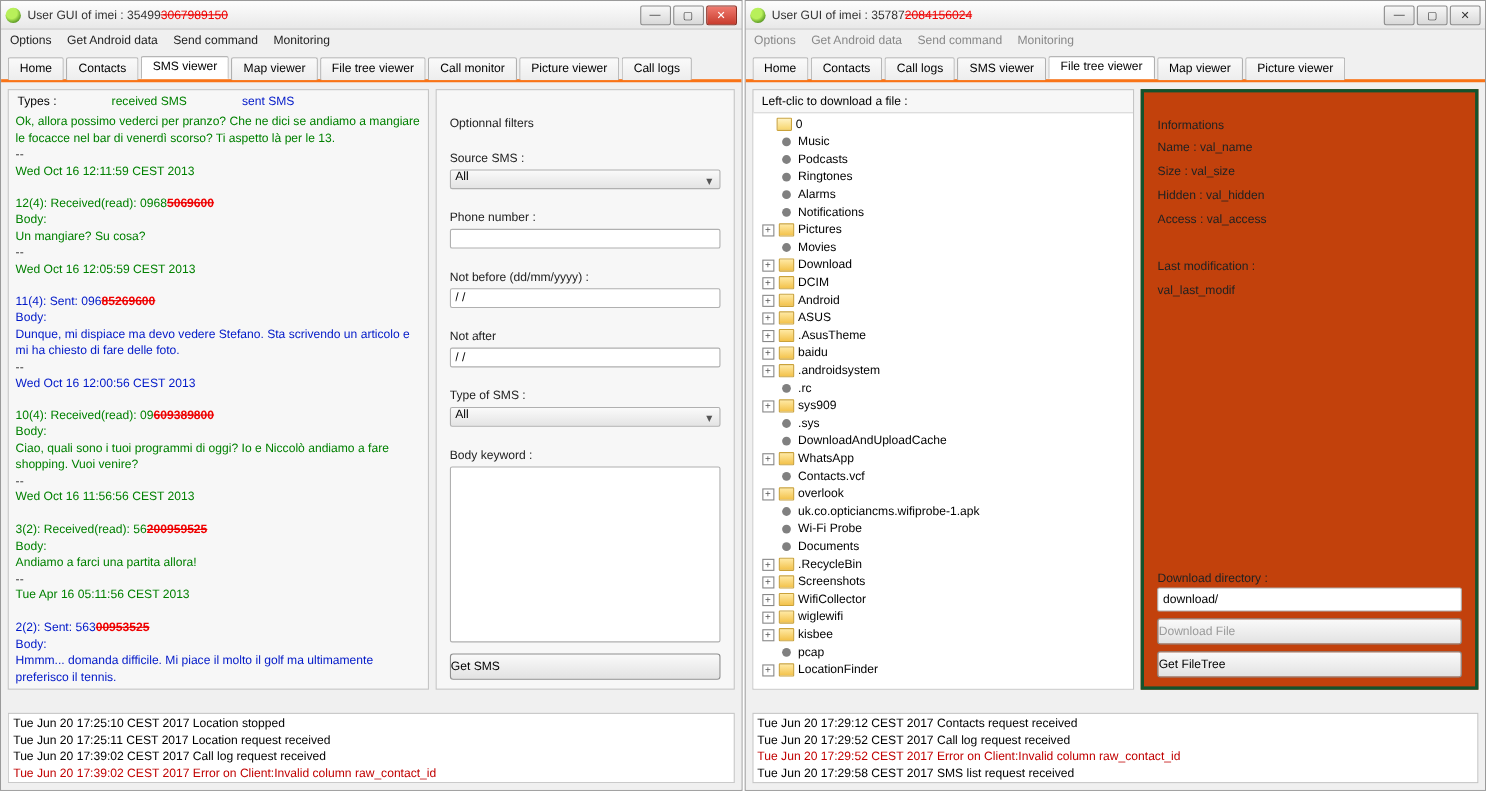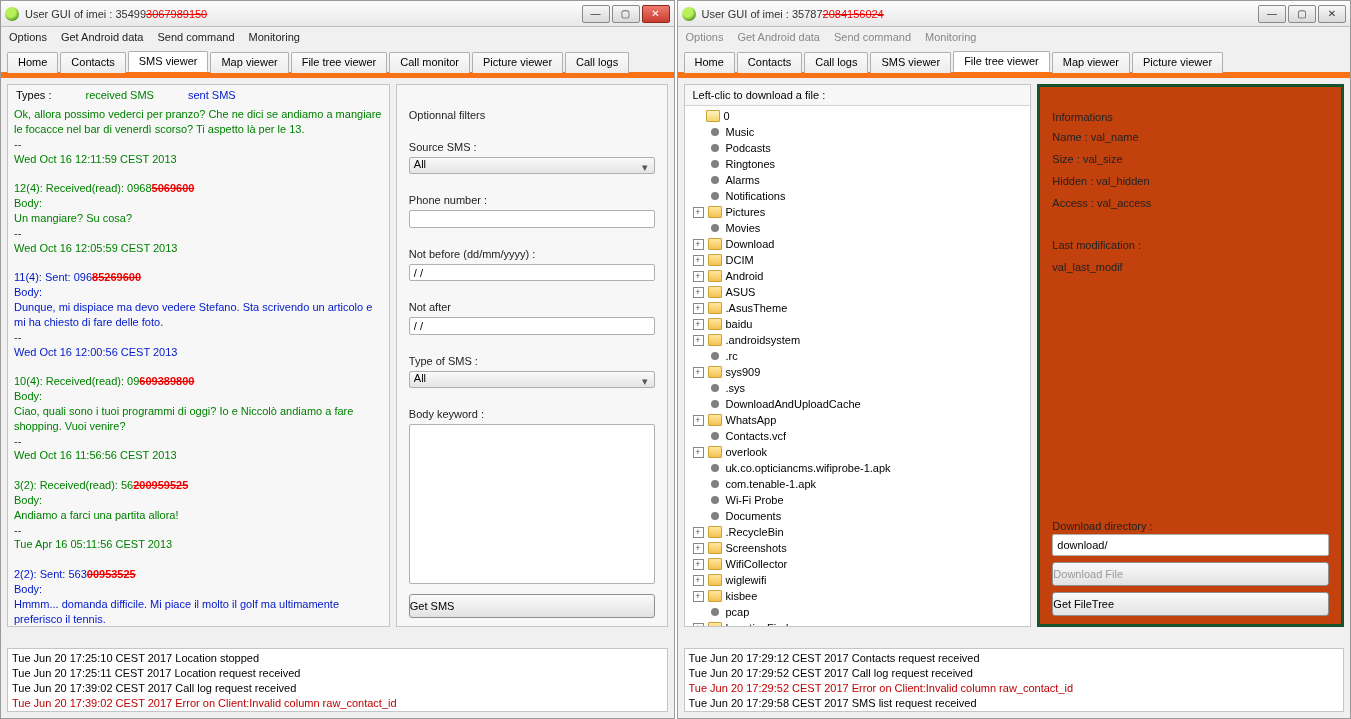--- a/index.html
+++ b/index.html
@@ -9,27 +9,27 @@
 .titlebar{height:26px;background:linear-gradient(#fdfdfd,#e8e8e8);display:flex;align-items:center;padding:12px 4px;border-bottom:1px solid #c0c0c0}
 .titlebar .ico{width:14px;height:14px;background:radial-gradient(circle at 40% 35%,#b8f05a 0 40%,#4a8a1a 80%);border-radius:50%;margin-right:6px;flex:none}
 .titlebar .t{color:#333}
 .titlebar .redact{color:#e00;text-decoration:line-through}
 .winbtns{margin-left:auto;display:flex;gap:2px}
 .wbtn{width:28px;height:18px;border:1px solid #8a8a8a;background:linear-gradient(#f7f7f7,#d9d9d9);border-radius:2px;display:flex;align-items:center;justify-content:center;font-size:10px;color:#333}
 .wbtn.close-red{background:linear-gradient(#f07a6f,#c83c2e);color:#fff;border-color:#8a2a1e}
 .menubar{height:20px;display:flex;align-items:center;gap:14px;padding:0 8px;background:#f0f0f0}
 .menubar span{color:#222;cursor:default}
 .window.right .menubar span{color:#888}
-.tabstrip{display:flex;padding:4px 6px 0 6px;background:#f0f0f0;border-bottom:6px solid #f97316}
+.tabstrip{display:flex;padding:4px 6px 0 6px;background:#f0f0f0;border-bottom:3px solid #f97316}
 .tab{padding:3px 10px;border:1px solid #b0b0b0;border-bottom:none;background:linear-gradient(#fafafa,#ededed);margin-right:2px;border-radius:2px 2px 0 0;cursor:default;position:relative;top:1px}
 .tab.active{background:#fff;border-bottom:1px solid #fff;top:0;padding-bottom:4px}
 .content{flex:1;display:flex;flex-direction:column;background:#f0f0f0;overflow:hidden;padding:6px}
 .sms-top{display:flex;gap:6px;flex:1;min-height:0}
 .sms-left{flex:1.55;display:flex;flex-direction:column;border:1px solid #c5c5c5;background:#f7f7f7;min-height:0}
-.types-row{padding:4px 8px;display:flex;gap:34px}
+.types-row{padding:4px 8px;display:flex;gap:50px}
 .types-row .lbl{color:#000}
 .types-row .recv{color:#008000}
 .types-row .sent{color:#0018c8}
 .sms-scroll{flex:1;overflow-y:scroll;padding:2px 6px;line-height:1.35}
 .msg{margin-bottom:0}
 .msg .hdr{color:inherit}
 .msg .redact{color:#e00;text-decoration:line-through;font-weight:bold}
 .msg.recv{color:#008000}
 .msg.sent{color:#0018c8}
 .msg .sep{color:#333}
@@ -312,25 +312,20 @@
               <span>overlook</span>
             </div>
             <div class="tn l1">
               <span class="noexp"></span>
               <span class="ico-d"></span>
               <span>uk.co.opticiancms.wifiprobe-1.apk</span>
             </div>
             <div class="tn l1">
               <span class="noexp"></span>
               <span class="ico-d"></span>
-              <span>com.tenable-1.apk</span>
-            </div>
-            <div class="tn l1">
-              <span class="noexp"></span>
-              <span class="ico-d"></span>
               <span>Wi-Fi Probe</span>
             </div>
             <div class="tn l1">
               <span class="noexp"></span>
               <span class="ico-d"></span>
               <span>Documents</span>
             </div>
             <div class="tn l1">
               <span class="exp">+</span>
               <span class="ico-f"></span>

